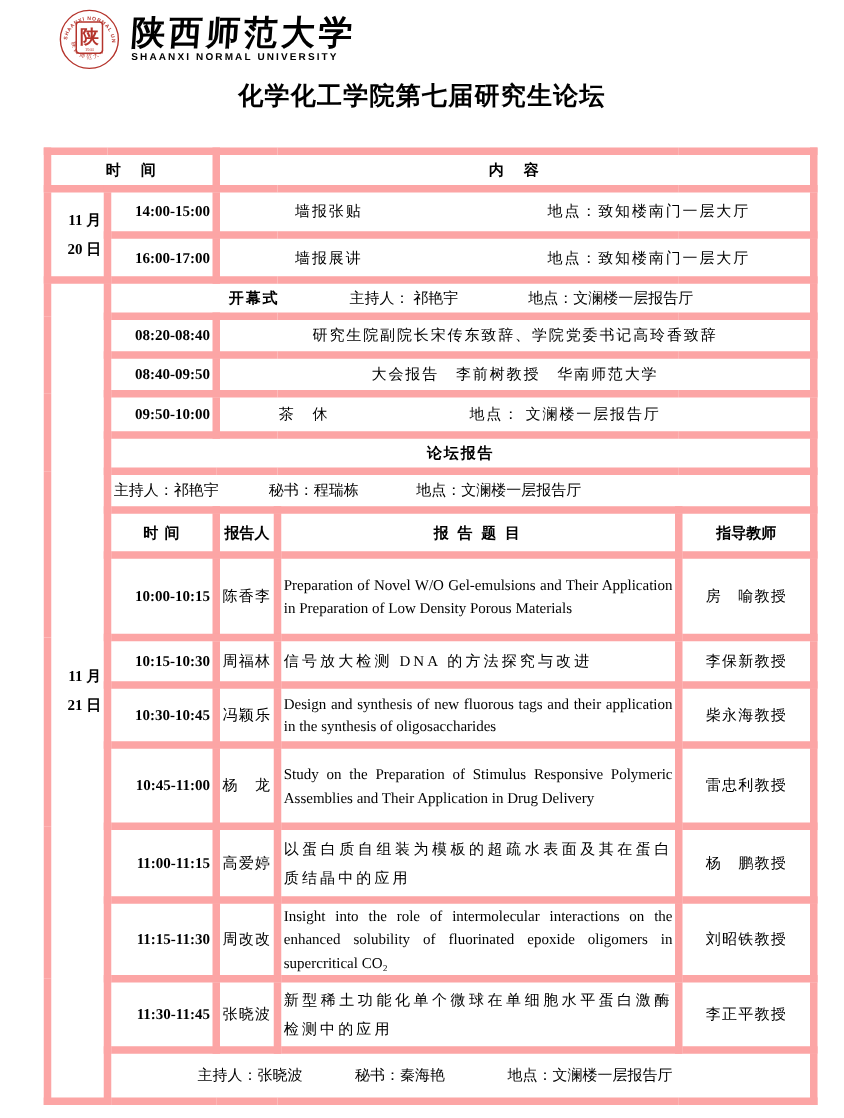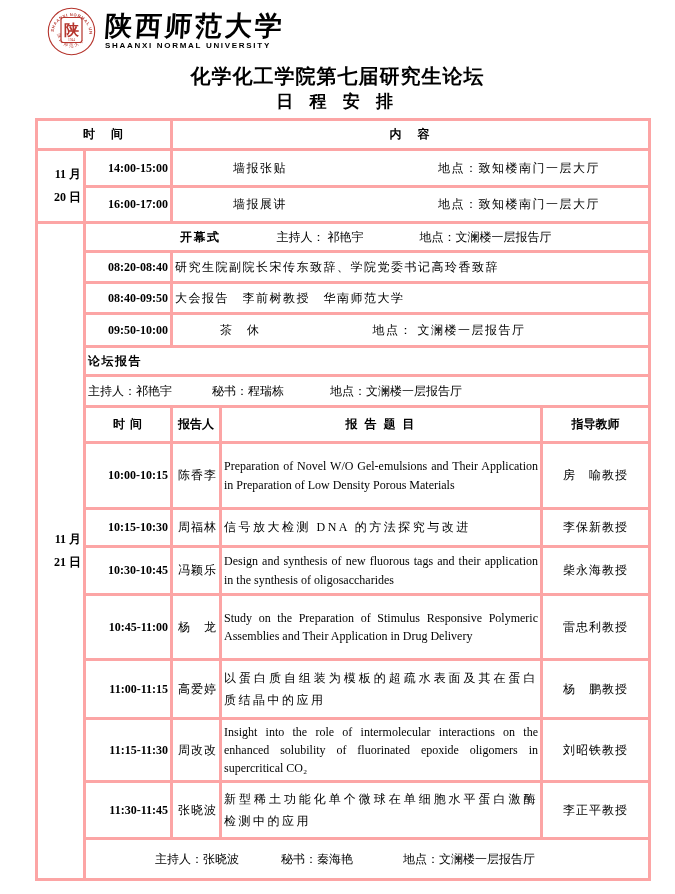--- a/index.html
+++ b/index.html
@@ -13,22 +13,22 @@
   .brand-en{font-size:8px;font-weight:bold;letter-spacing:1.7px;margin-top:1px;font-family:"Liberation Sans",sans-serif;}
 
   .title{position:absolute;top:63px;left:0;width:100%;text-align:center;
          font-size:20px;font-weight:bold;letter-spacing:1px;}
   .subtitle{position:absolute;top:90px;left:0;width:100%;text-align:center;
          font-size:17px;font-weight:bold;letter-spacing:6px;}
 
   
   table.sched{position:absolute;left:35px;top:118px;width:613px;border-collapse:collapse;
         table-layout:fixed;border:2px solid #000;}
-  .sched td{border:3px solid #fca5a5;padding:0 2px;font-size:12px;vertical-align:middle;overflow:hidden;}
-  .c{text-align:left;}
+  .sched td{border:6px solid #fca5a5;padding:0 2px;font-size:12px;vertical-align:middle;overflow:hidden;}
+  .c{text-align:center;}
   .b{font-weight:bold;}
   .hd{font-weight:bold;font-size:13px;text-align:center;letter-spacing:2px;}
   .time{font-weight:bold;font-size:12.5px;text-align:right;white-space:nowrap;}
   .date{font-weight:bold;font-size:12.5px;text-align:right;line-height:23px;}
   .flexrow{display:flex;align-items:flex-end;}
   .sp{letter-spacing:1.5px;}
   .ttl{padding:3px 7px;text-align:justify;font-size:12.5px;line-height:1.52;}
   .ttl.zh{font-size:12px;letter-spacing:2.5px;line-height:1.85;text-align:justify;}
   .adv{text-align:center;font-size:12px;letter-spacing:1px;}
   .spk{text-align:right;font-size:12px;letter-spacing:1px;font-family:Liberation Mono, monospace;}
@@ -58,21 +58,20 @@
       <text x="24.5" y="27.5" text-anchor="middle" font-size="15" font-weight="bold" fill="#b5342c">陕</text>
       <text x="24.5" y="34" text-anchor="middle" font-size="3.6" fill="#b5342c">1944</text>
     </svg>
     <div class="brand">
       <div class="brand-cn">陕西师范大学</div>
       <div class="brand-en">SHAANXI NORMAL UNIVERSITY</div>
     </div>
   </div>
 
   <div class="title">化学化工学院第七届研究生论坛</div>
-  <div class="subtitle">日 程 安 排</div>
 
   <table class="sched">
     <colgroup>
       <col style="width:48px">
         <col style="width:87px">
         <col style="width:49px">
       <col style="width:321px">
         <col style="width:108px">
     </colgroup>
 

